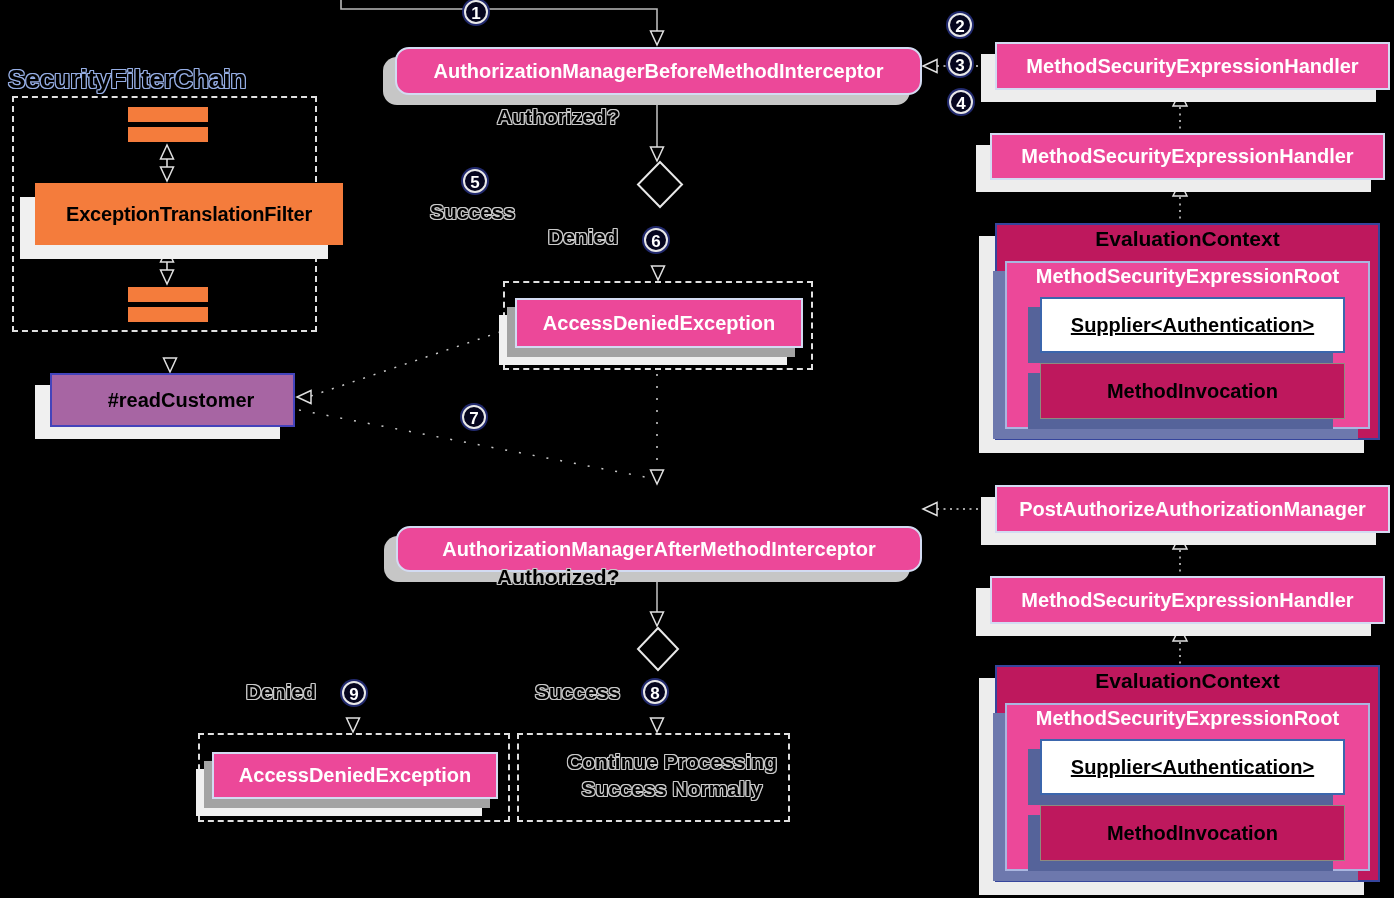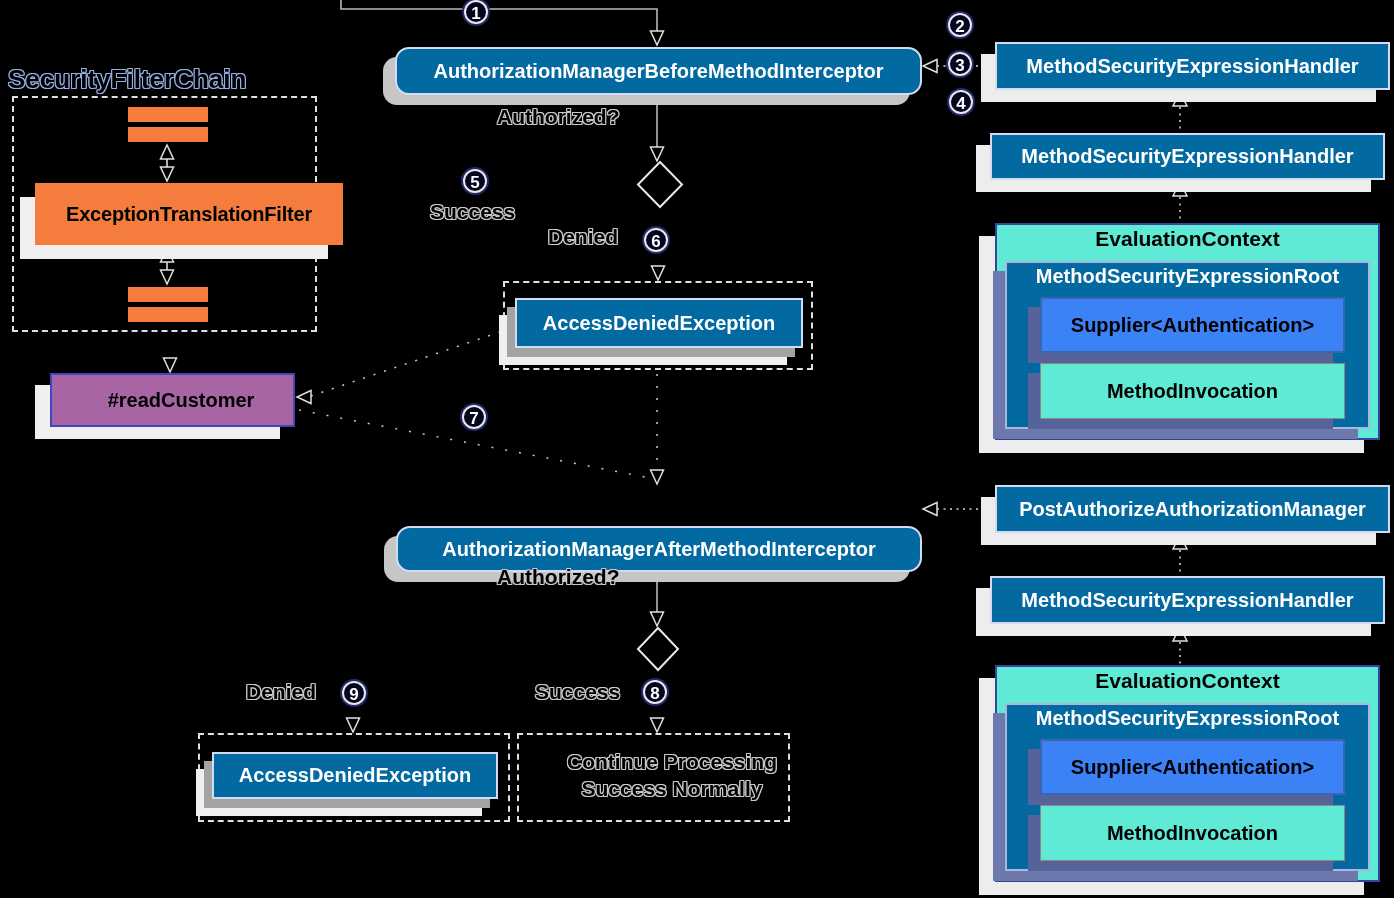--- a/index.html
+++ b/index.html
@@ -1,27 +1,27 @@
 <!DOCTYPE html>
 <html><head>
 <meta charset="utf-8">
 <style>
   html,body{margin:0;padding:0;background:#000;}
   #stage{position:relative;width:1394px;height:898px;background:#000;overflow:hidden;
          font-family:"Liberation Sans",sans-serif;}
   .abs{position:absolute;box-sizing:border-box;}
   svg{position:absolute;left:0;top:0;z-index:1;}
   .box{z-index:3;font-weight:bold;text-align:center;}
-  .navy{background:#0369a1;color:#fff;border:2px solid #d3dbf2;}
+  .navy{background:#ec4899;color:#fff;border:2px solid #d3dbf2;}
   .round{border-radius:14px;box-shadow:-12px 10px 0 #c6c6c6;}
   .sqsh{box-shadow:-14px 12px 0 #ededed;}
   .orange{background:#f47c3c;color:#000;}
   .purple{background:#a765a3;color:#000;border:2px solid #4444bb;box-shadow:-15px 12px 0 #f0f0f0;padding-left:17px;}
-  .gray{background:#5eead4;color:#000;}
-  .lblue{background:#3b82f6;color:#000;border:2px solid #3b66ad;box-shadow:-12px 10px 0 #55639a;}
+  .gray{background:#be185d;color:#000;}
+  .lblue{background:#ffffff;color:#000;border:2px solid #3b66ad;box-shadow:-12px 10px 0 #55639a;text-decoration:underline;}
   .dashedbox{border:2px dashed #e0e0e0;z-index:2;}
   .outl{color:#000;font-weight:bold;z-index:4;white-space:nowrap;
         text-shadow:-1px -1px 0 #c9c9c9,1px -1px 0 #c9c9c9,-1px 1px 0 #c9c9c9,1px 1px 0 #c9c9c9,
                     0 -1px 0 #c9c9c9,0 1px 0 #c9c9c9,-1px 0 0 #c9c9c9,1px 0 0 #c9c9c9;}
   .outlblue{text-shadow:-1px -1px 0 #96aee4,1px -1px 0 #96aee4,-1px 1px 0 #96aee4,1px 1px 0 #96aee4,
                     0 -1px 0 #96aee4,0 1px 0 #96aee4,-1px 0 0 #96aee4,1px 0 0 #96aee4;}
   .circ{width:24px;height:24px;border-radius:50%;background:#05051e;border:2px solid #e8e8e8;
         color:#fff;font-weight:bold;font-size:17px;line-height:23px;text-align:center;
         box-shadow:0 0 0 2px #222a6e;z-index:6;}
 </style>

